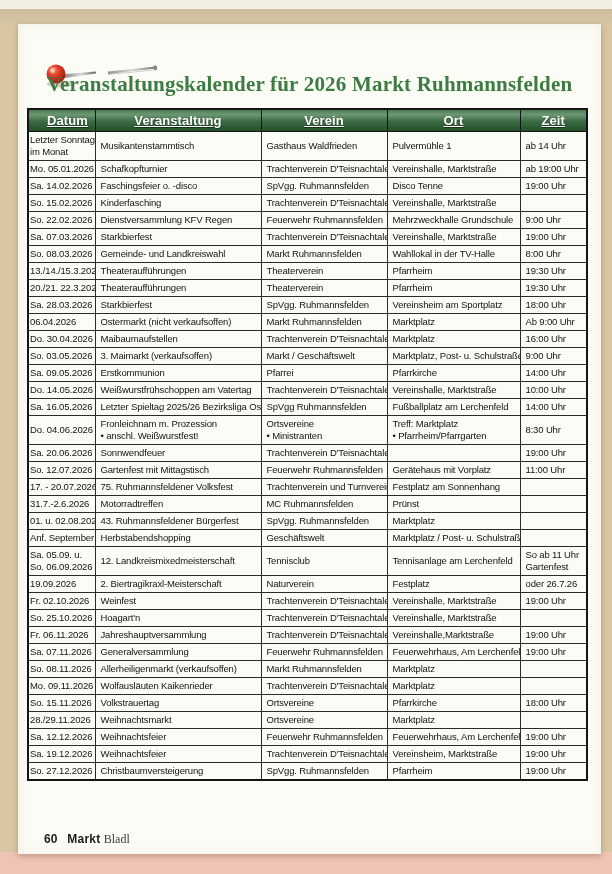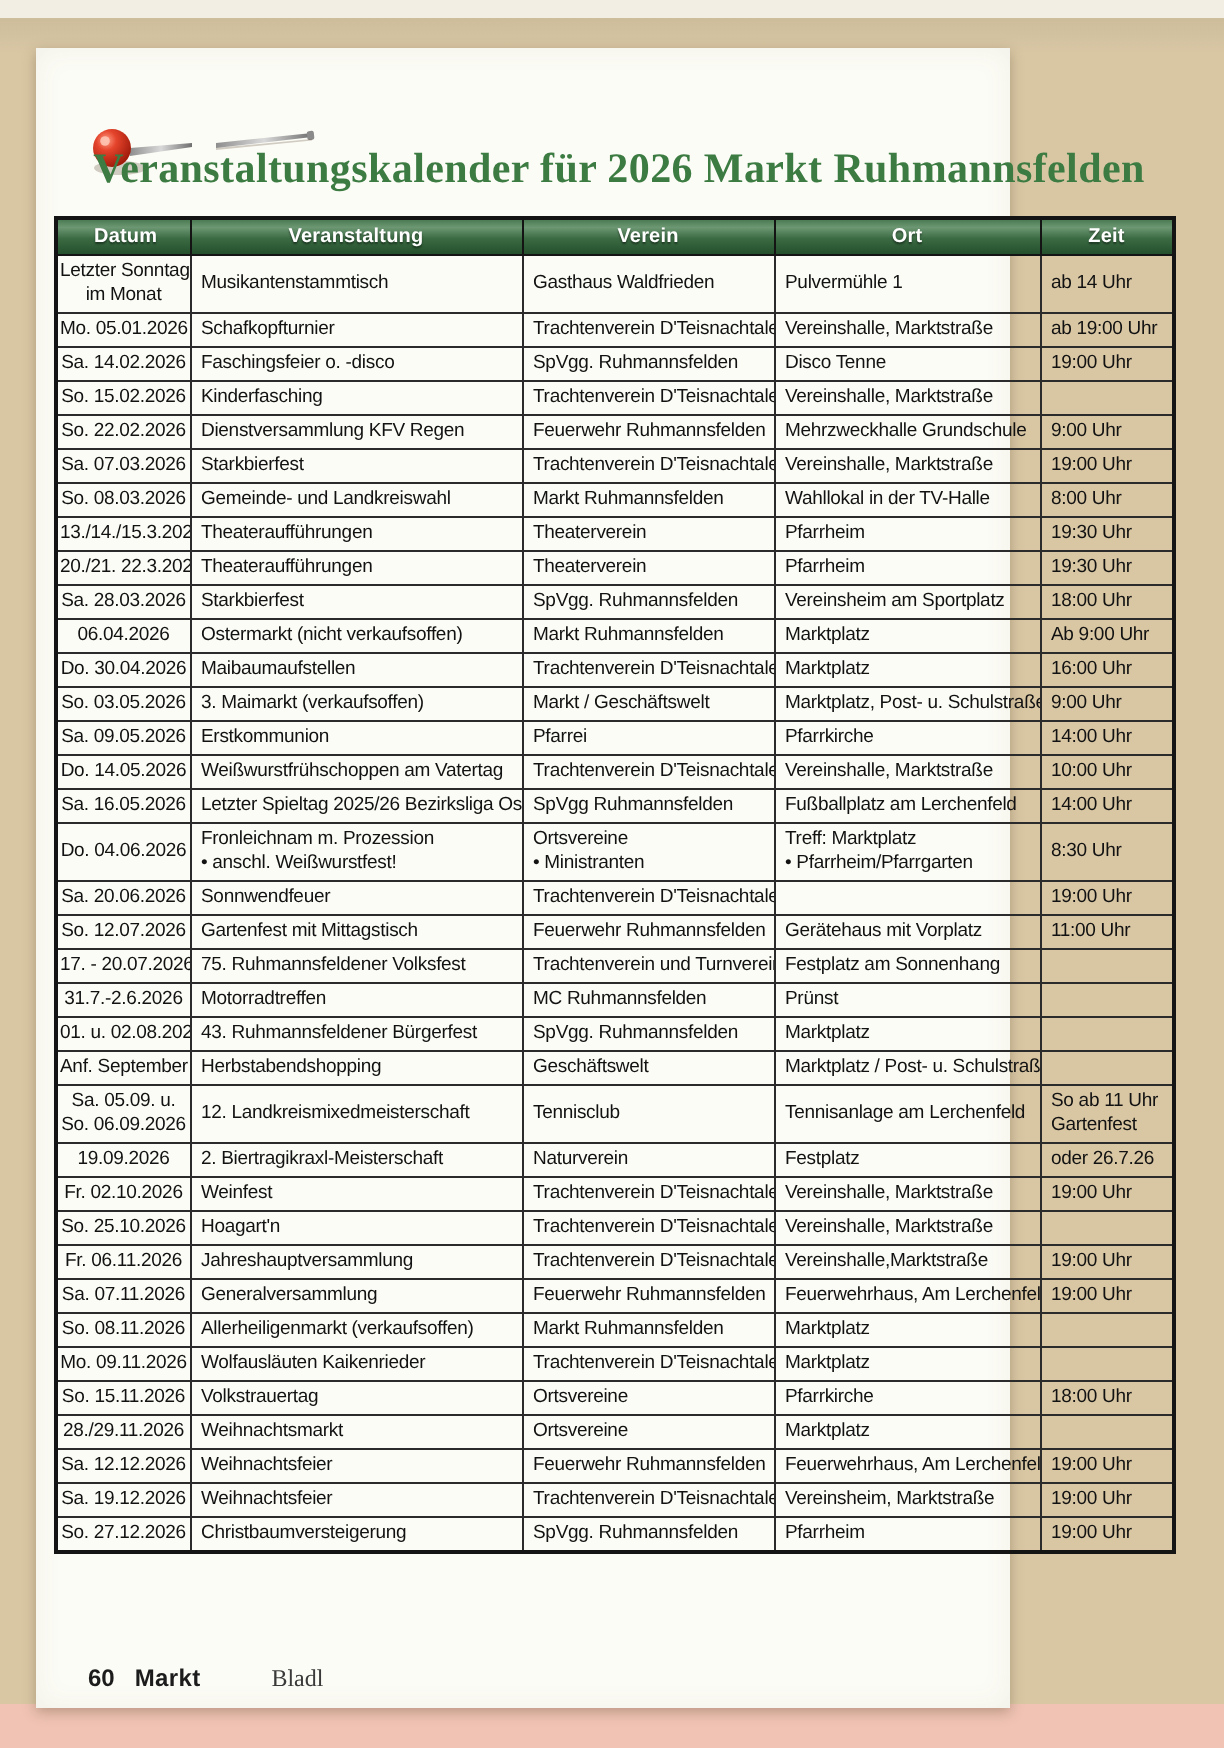--- a/index.html
+++ b/index.html
@@ -7,21 +7,21 @@
     width:612px; height:874px; position:relative; overflow:hidden;
     background:#d9c7a4;
     font-family:"Liberation Sans", sans-serif;
   }
   .desk-top    { position:absolute; left:0; top:0; width:612px; height:9px; background:#f2eee3; }
   .desk-shade  { position:absolute; left:0; top:9px; width:612px; height:18px;
                  background:linear-gradient(180deg,#cdbd9b,#d9c7a4); }
   .desk-bottom { position:absolute; left:0; top:852px; width:612px; height:22px; background:#f0c3b4; }
 
   .page {
-    position:absolute; left:18px; top:24px; width:487px; height:830px;
+    position:absolute; left:18px; top:24px; width:583px; height:830px;
     background:#fcfcf6;
     box-shadow:0 2px 6px rgba(90,70,40,.35), inset 0 0 14px rgba(120,100,60,.08);
   }
 
   .pins { position:absolute; left:20px; top:34px; width:140px; height:34px; }
 
   .title {
     position:absolute; left:0; top:48px; width:583px;
     text-align:center;
     font-family:"Liberation Serif", serif; font-weight:700;
@@ -31,39 +31,39 @@
   table.events {
     position:absolute; left:9px; top:84px; width:559px;
     border-collapse:collapse; table-layout:fixed;
     border:2px solid #141414;
   }
   col.c0 { width:67px; }  col.c1 { width:166px; }
   col.c2 { width:126px; } col.c3 { width:133px; } col.c4 { width:67px; }
 
   table.events th {
     background:linear-gradient(180deg,#4c7c53 0%,#6c9772 22%,#3a6a42 55%,#24502c 100%);
-    color:#ffffff; font-size:10px; font-weight:700;
+    color:#ffffff; font-size:13px; font-weight:700;
     border:1px solid #141414; padding:3px 18px; text-align:center;
-    text-shadow:0 1px 1px rgba(0,0,0,.45); letter-spacing:.1px;
+    text-shadow:0 1px 1px rgba(0,0,0,.45); letter-spacing:.1px;text-decoration:underline;
   }
   table.events td {
     border:1px solid #2b2b2b; vertical-align:middle;
     font-size:9.5px; line-height:12px; letter-spacing:-.15px;
     color:#121212; padding:2px 3px 2px 5px;
     overflow:hidden; white-space:nowrap;
   }
-  table.events td.col0 { text-align:center; padding:2px 1px; }
+  table.events td.col0 { padding:2px 1px; }
   table.events td div { min-height:12px; }
 
   .footer {
     position:absolute; left:26px; bottom:7px; font-size:12px; color:#1c1c1c;
   }
   .footer .num   { font-weight:700; margin-right:10px; }
   .footer .brand { font-weight:700; letter-spacing:.2px; }
-  .footer .serif { font-family:"Liberation Serif", serif; font-weight:500; color:#3a3a3a;margin-left:32px; }
+  .footer .serif { font-family:"Liberation Serif", serif; font-weight:500; color:#3a3a3a; }
 </style>
 </head>
 <body>
 
 <div class="desk-top"></div>
 <div class="desk-shade"></div>
 <div class="desk-bottom"></div>
 
 <div class="page">
 

